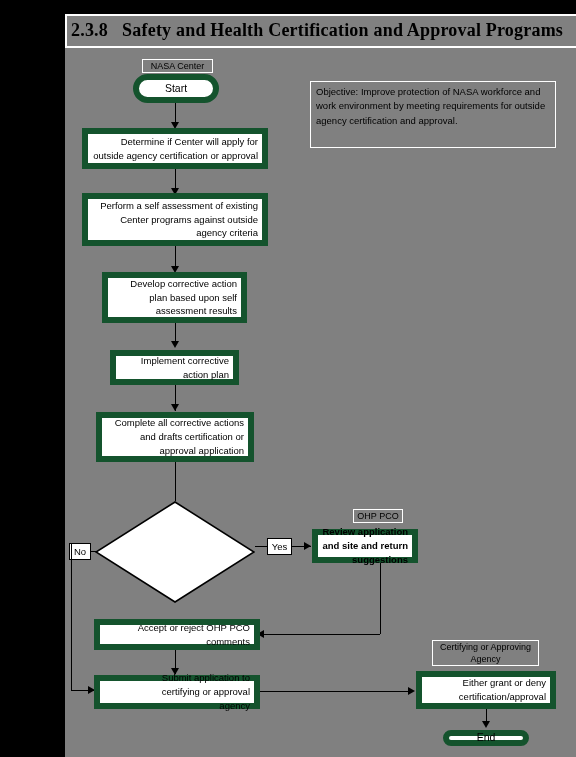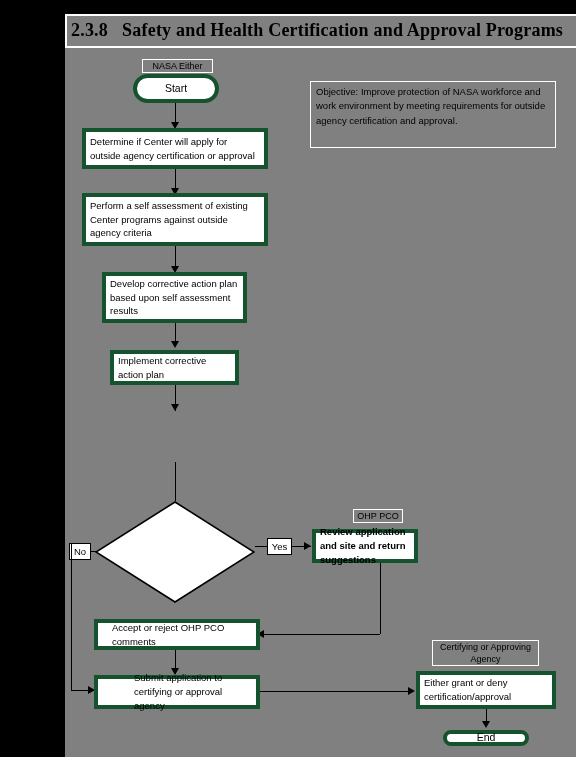--- a/index.html
+++ b/index.html
@@ -45,26 +45,26 @@
     font-size: 18px;
     font-weight: bold;
     color: #000000;
     white-space: pre;
     letter-spacing: 0.2px;
   }
   
   .node {
     position: absolute;
     background: #ffffff;
-    border: 4px solid #14532d;
-    box-sizing: border-box;
-    display: flex;
-    align-items: center;
-    justify-content: center;
-    text-align: left;
+    border: 6px solid #14532d;
+    box-sizing: border-box;
+    display: flex;
+    align-items: center;
+    justify-content: center;
+    text-align: right;
     color: #000000;
     font-size: 9.5px;
     line-height: 1.45;
     padding: 2px 4px;
   }
   .node.term {
     border-radius: 26px;
     font-size: 10.5px;
   }
   
@@ -144,21 +144,21 @@
 <div id="page">
 
   <div id="canvas"></div>
 
   <div id="title-bar">
     <div id="title-text">2.3.8   Safety and Health Certification and Approval Programs</div>
   </div>
 
   <div class="note" style="left:310px; top:57px; width:246px; height:67px;margin-top:24px;">Objective:  Improve protection of NASA workforce and work environment by meeting requirements for outside agency certification and approval.</div>
 
-  <div class="role-label" style="left:142px; top:59px; width:71px; height:14px;">NASA Either</div>
+  <div class="role-label" style="left:142px; top:59px; width:71px; height:14px;">NASA Center</div>
 
   <div class="node term" style="left:133px; top:74px; width:86px; height:29px;">Start</div>
 
   <div class="ln-v" style="left:175px; top:103px; height:21px;"></div>
   <div class="arr-d" style="left:171px; top:122px;"></div>
 
   <div class="node" style="left:82px; top:128px; width:186px; height:41px;">Determine if Center will apply for outside agency certification or approval</div>
 
   <div class="ln-v" style="left:175px; top:169px; height:22px;"></div>
   <div class="arr-d" style="left:171px; top:188px;"></div>
@@ -171,20 +171,21 @@
   <div class="node" style="left:102px; top:272px; width:145px; height:51px;">Develop corrective action plan based upon self assessment results</div>
 
   <div class="ln-v" style="left:175px; top:323px; height:23px;"></div>
   <div class="arr-d" style="left:171px; top:341px;"></div>
 
   <div class="node" style="left:110px; top:350px; width:129px; height:35px;">Implement corrective action plan</div>
 
   <div class="ln-v" style="left:175px; top:385px; height:26px;"></div>
   <div class="arr-d" style="left:171px; top:404px;"></div>
 
+  <div class="node" style="left:96px; top:412px; width:158px; height:50px;">Complete all corrective actions and drafts certification or approval application</div>
 
   <div class="ln-v" style="left:175px; top:462px; height:39px;"></div>
 
   <div class="decision" style="left:95px; top:501px; width:160px; height:102px;">
     <svg class="dia" viewBox="0 0 160 102" preserveAspectRatio="none">
       <polygon points="80,1 159,51 80,101 1,51" fill="#ffffff" stroke="#000000" stroke-width="1.6"></polygon>
     </svg>
   </div>
 
   <div class="tag" style="left:69px; top:543px; width:22px; height:17px;">No</div>

